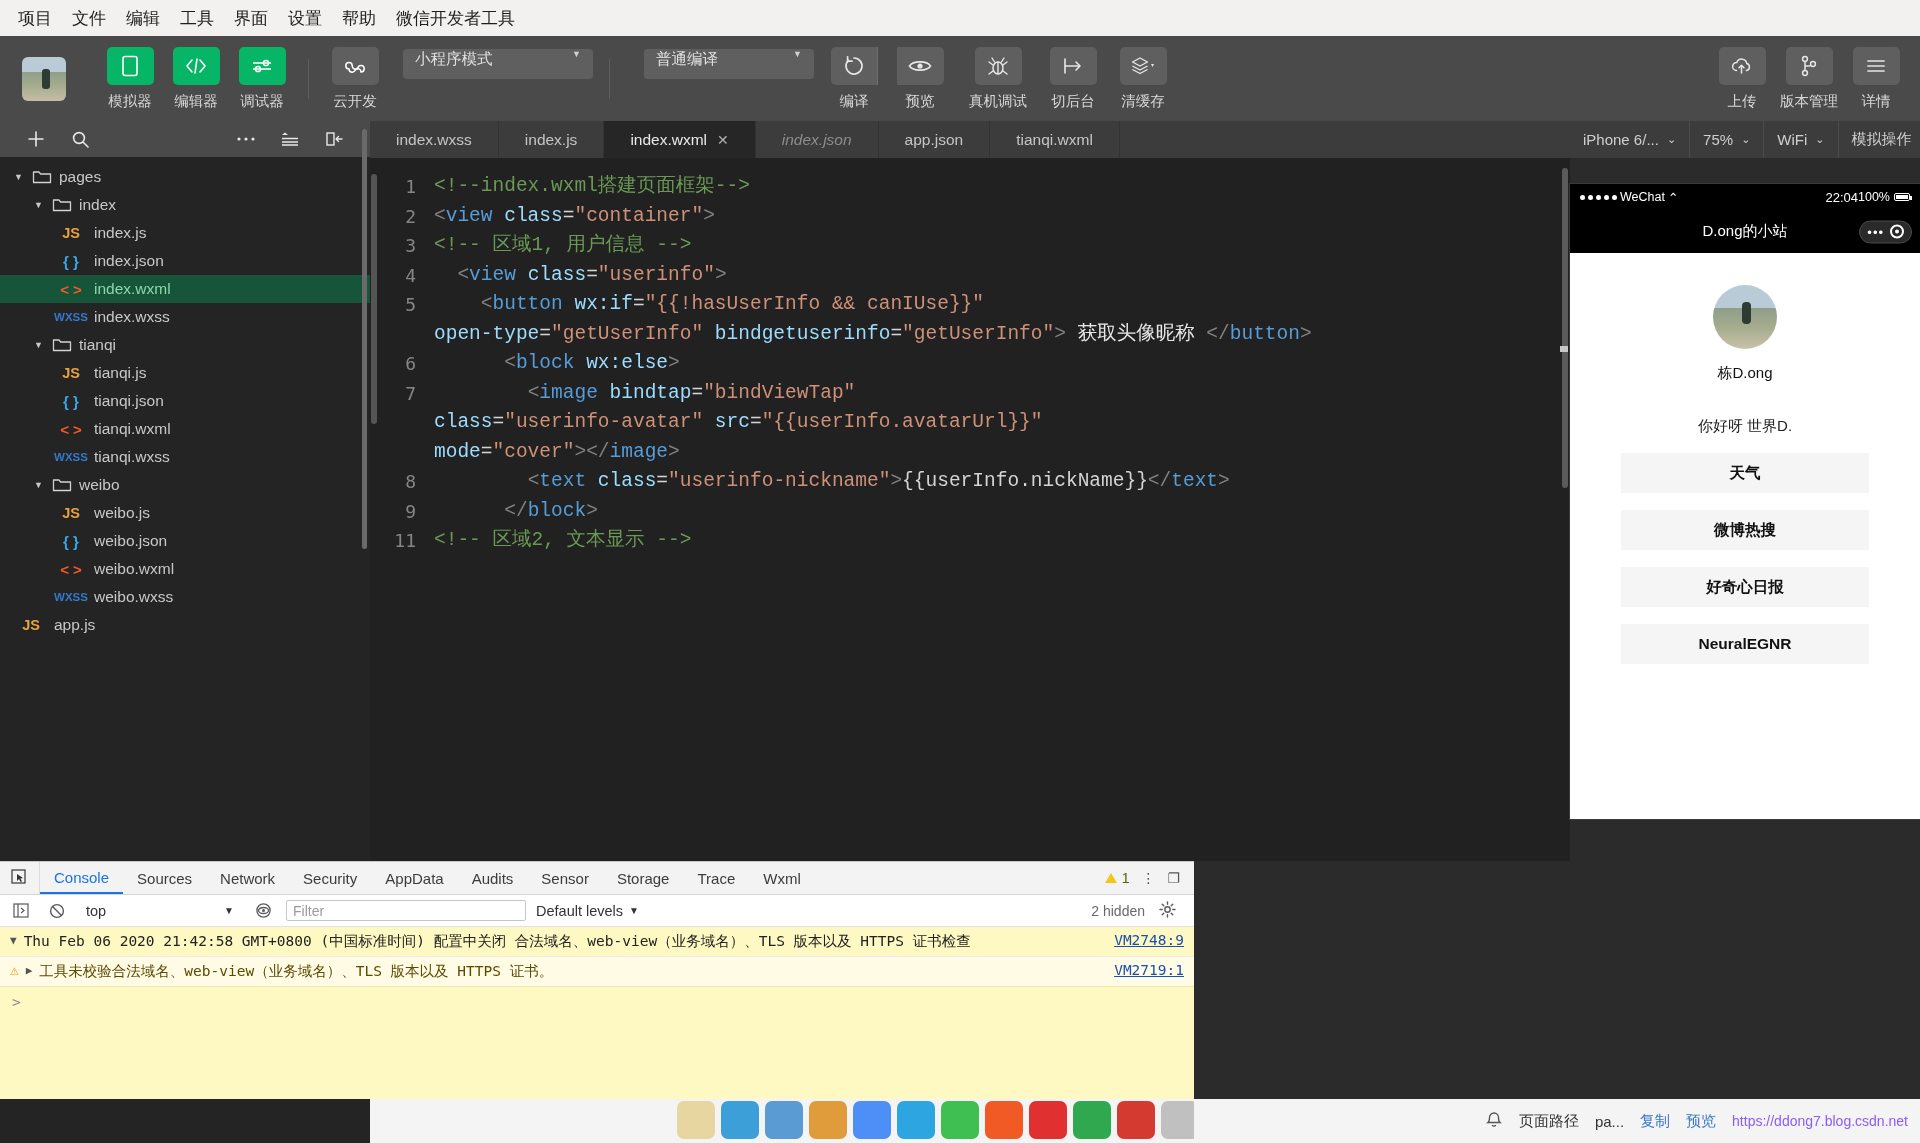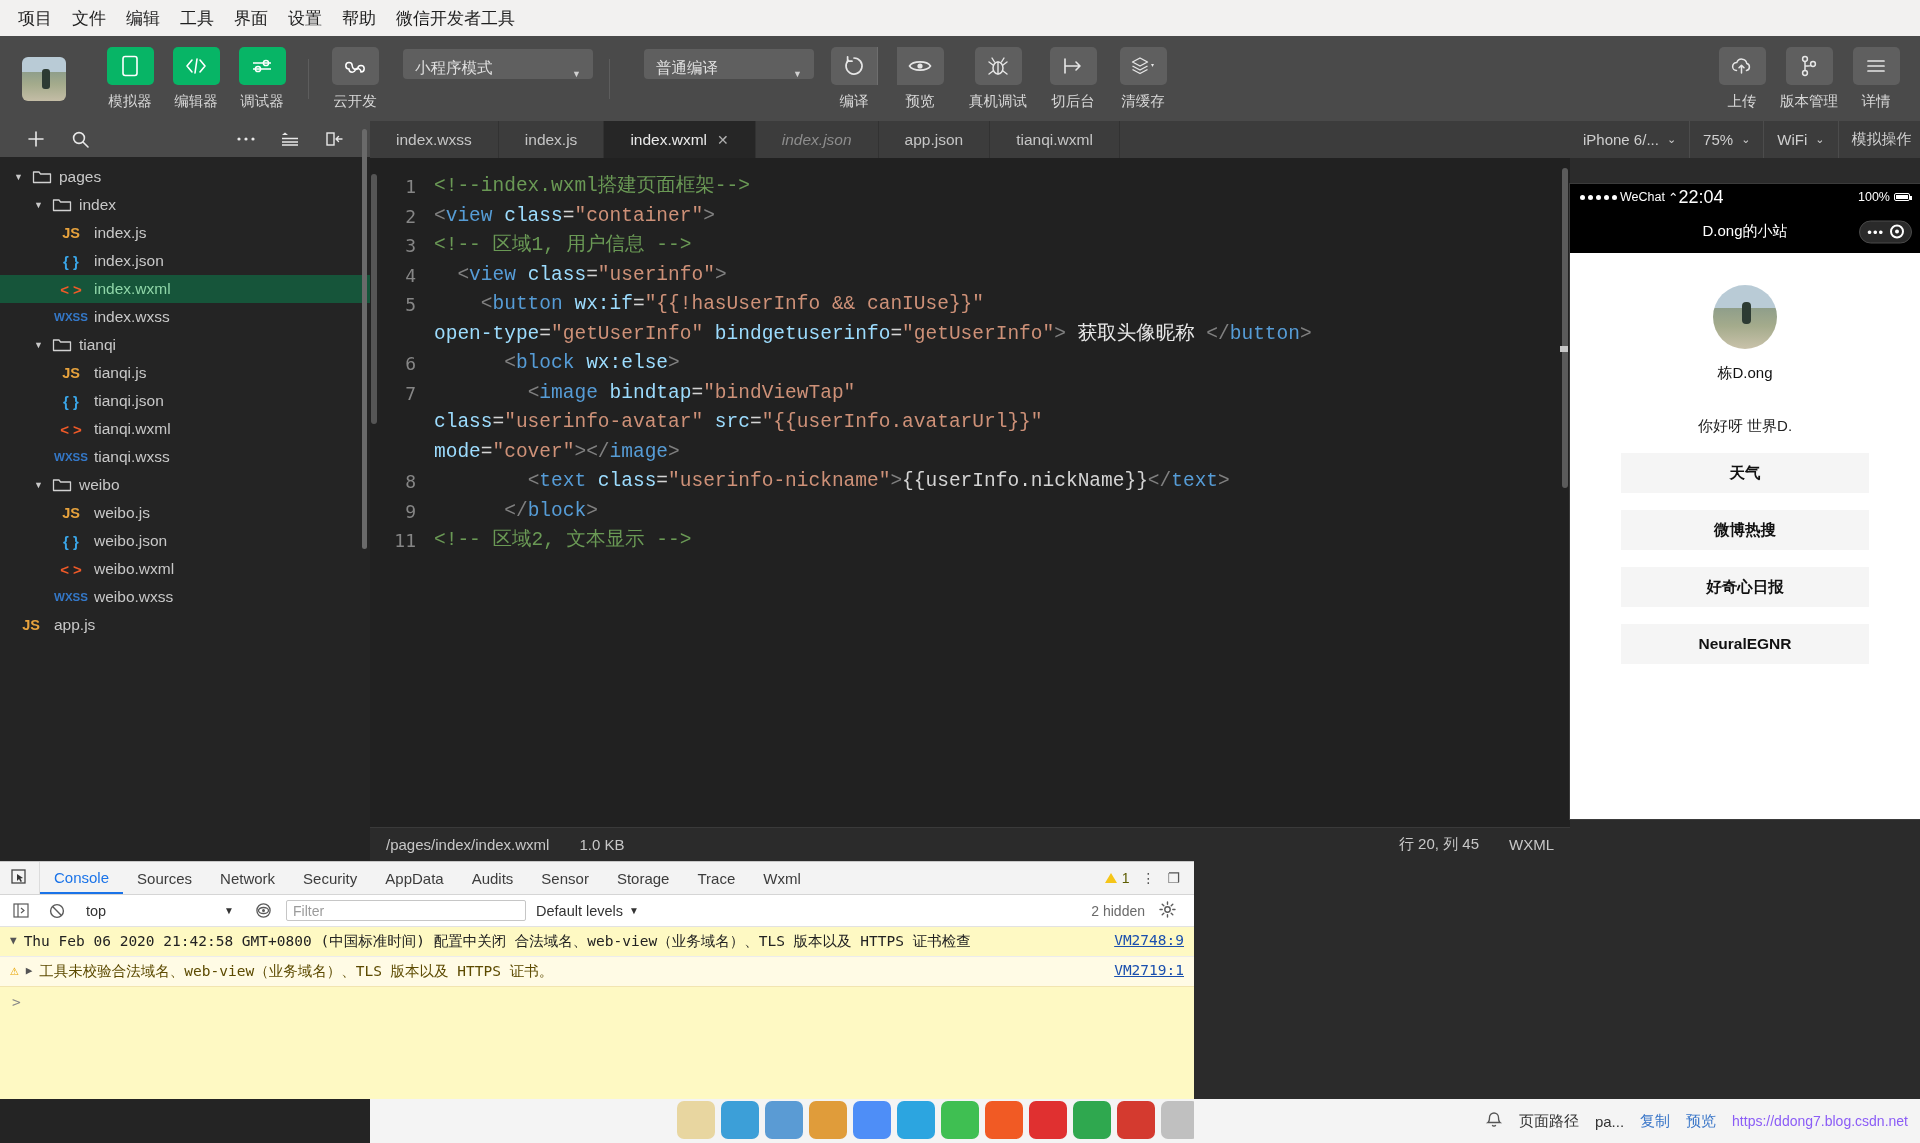--- a/index.html
+++ b/index.html
@@ -43,21 +43,21 @@
     display: flex; align-items: center; justify-content: center;
     color: #fff;
   }
   .tb-btn.green { background: #07b566; }
   .tb-btn.grey  { background: #5f5f5f; }
   .tb-label { font-size: 14.5px; color: #d8d8d8; margin-top: 7px; white-space: nowrap; }
   .tb-sep { width: 1px; height: 40px; background: #5d5d5d; margin: 0 16px; align-self: center; }
 
   .tb-select {
     height: 30px; background: #5f5f5f; border-radius: 4px;
-    display: flex; align-items: flex-end; justify-content: space-between;
+    display: flex; align-items: flex-start; justify-content: space-between;
     padding: 0 12px; color: #e0e0e0; font-size: 15.5px; margin: 0 0 0 18px;
     align-self: flex-start; margin-top: 13px;
   }
   .tb-select .caret { font-size: 9px; margin-left: 28px; color:#d0d0d0; }
   .mini-mode { width: 190px; }
   .compile-mode { width: 170px; }
 
   .seg { display:flex; }
   .seg .tb-btn { border-radius: 0; background:#5f5f5f; }
   .seg .tb-item:first-child .tb-btn { border-radius: 5px 0 0 5px; }
@@ -151,21 +151,21 @@
     position: absolute; left: 0px; top: 26px; width: 350px; height: 635px;
     background: #fff; box-shadow: 0 0 0 1px #3b3b3b;
     display: flex; flex-direction: column; overflow: hidden;
   }
   .phone-status {
     height: 26px; background: #000; color:#fff; display:flex; align-items:center;
     padding: 0 10px; font-size: 12.5px; flex:none;
   }
   .phone-status .left { display:flex; align-items:center; gap:3px; }
   .dot { width:5px; height:5px; border-radius:50%; background:#fff; display:inline-block;}
-  .phone-status .mid { flex:1; text-align:left; font-size:18px;}
+  .phone-status .mid { flex:1; text-align:right; font-size:13px;}
   .phone-status .right { display:flex; align-items:center; gap:4px;}
   .batt { width:16px; height:8px; border:1px solid #fff; border-radius:2px; position:relative;}
   .batt::after{content:"";position:absolute;right:-3px;top:2px;width:2px;height:4px;background:#fff;}
   .batt i{position:absolute;left:1px;top:1px;bottom:1px;right:1px;background:#fff;display:block;}
   .phone-nav {
     height: 43px; background: #000; color: #fff; display:flex; align-items:center;
     justify-content:center; position: relative; font-size: 15px; flex:none;
   }
   .phone-caps { position:absolute; right: 8px; top:50%; transform:translateY(-50%);
     display:flex; align-items:center; gap: 6px; background:#2a2a2a; border:1px solid #4a4a4a;
@@ -585,27 +585,20 @@
               <div class="ctext"><span class="c-punc">      </span><span class="c-brk">&lt;/</span><span class="c-tag">block</span><span class="c-brk">&gt;</span></div>
             </div>
             <div class="ln-row">
               <div class="ln">11</div>
               <div class="ctext"><span class="c-com">&lt;!-- 区域2, 文本显示 --&gt;</span></div>
             </div>
           </div>
         <div class="code-scroll-r"></div>
         <div class="code-marker"></div>
       </div>
-      <div class="status-strip">
-        <span class="seg2">/pages/index/index.wxml</span>
-        <span class="seg2">1.0 KB</span>
-        <span class="sp"></span>
-        <span class="seg2">行 20, 列 45</span>
-        <span>WXML</span>
-      </div>
     </div>
 
     <div class="sim-pane">
       <div class="sim-ctrlbar">
         <div class="sim-ctrl">
           <span>iPhone 6/...</span>
           <span class="caret">⌄</span>
         </div>
         <div class="sim-ctrl">
           <span>75%</span>

